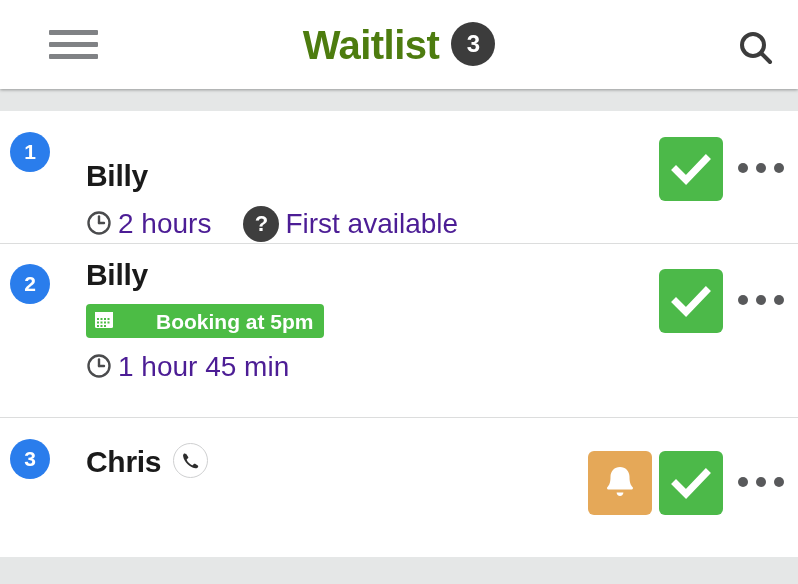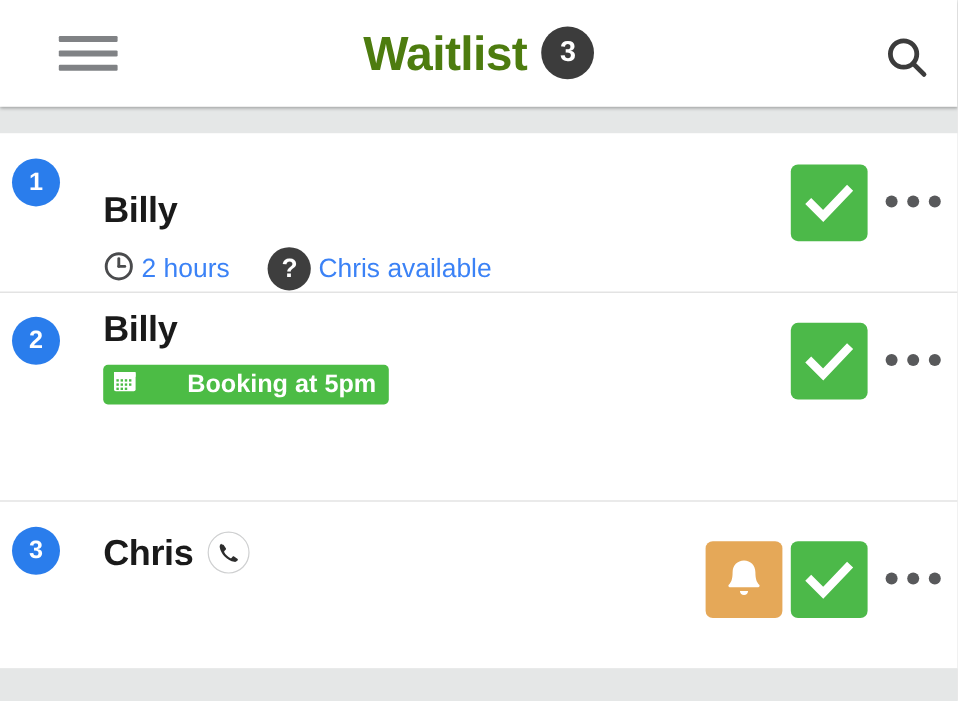--- a/index.html
+++ b/index.html
@@ -162,22 +162,22 @@
     white-space: nowrap;
     line-height: 1;
     margin-top: 15px;
   }
   .meta-item {
     display: inline-block;
     vertical-align: middle;
     white-space: nowrap;
   }
   .meta-text {
-    font-size: 22px;
-    color: #3b82f6;
+    font-size: 28px;
+    color: #4c1d95;
     vertical-align: middle;
     margin-left: 6px;
   }
   .clock-icon, .q-icon, .avatar {
     display: inline-block;
     vertical-align: middle;
   }
   .q-icon {
     width: 36px;
     height: 36px;
@@ -319,21 +319,21 @@
         <div class="meta-line">
           <span class="meta-item">
             <span class="clock-icon">
               <svg width="26" height="26" viewBox="0 0 26 26">
                 <circle cx="13" cy="13" r="10.5" fill="none" stroke="#4a4b4d" stroke-width="2.4"></circle>
                 <line x1="13" y1="13" x2="13" y2="6.5" stroke="#4a4b4d" stroke-width="2.4" stroke-linecap="round"></line>
                 <line x1="13" y1="13" x2="18" y2="13" stroke="#4a4b4d" stroke-width="2.4" stroke-linecap="round"></line>
               </svg>
             </span><span class="meta-text">2 hours</span>
           </span><span class="gap"></span><span class="meta-item">
-            <span class="q-icon">?</span><span class="meta-text">Chris available</span>
+            <span class="q-icon">?</span><span class="meta-text">First available</span>
           </span>
         </div>
       </div>
       <div class="actions">
         <div class="act-btn act-green" style="right:75px; top:26px;">
           <svg width="64" height="64" viewBox="0 0 64 64">
             <polyline points="17,33 27,43 47,22" fill="none" stroke="#ffffff" stroke-width="7" stroke-linecap="square" stroke-linejoin="miter"></polyline>
           </svg>
         </div>
         <div class="dots" style="right:14px; top:52px;">
@@ -362,20 +362,31 @@
               <rect x="3" y="12.5" width="2" height="2" fill="#4cbc45"></rect>
               <rect x="6.5" y="12.5" width="2" height="2" fill="#4cbc45"></rect>
               <rect x="10" y="12.5" width="2" height="2" fill="#4cbc45"></rect>
               <rect x="13.5" y="12.5" width="2" height="2" fill="#4cbc45"></rect>
               <rect x="3" y="16" width="2" height="2" fill="#4cbc45"></rect>
               <rect x="6.5" y="16" width="2" height="2" fill="#4cbc45"></rect>
               <rect x="10" y="16" width="2" height="2" fill="#4cbc45"></rect>
             </svg>
           </span><span class="badge-text">Booking at 5pm</span>
         </div>
+        <div class="meta-line">
+          <span class="meta-item">
+            <span class="clock-icon">
+              <svg width="26" height="26" viewBox="0 0 26 26">
+                <circle cx="13" cy="13" r="10.5" fill="none" stroke="#4a4b4d" stroke-width="2.4"></circle>
+                <line x1="13" y1="13" x2="13" y2="6.5" stroke="#4a4b4d" stroke-width="2.4" stroke-linecap="round"></line>
+                <line x1="13" y1="13" x2="18" y2="13" stroke="#4a4b4d" stroke-width="2.4" stroke-linecap="round"></line>
+              </svg>
+            </span><span class="meta-text">1 hour 45 min</span>
+          </span>
+        </div>
       </div>
       <div class="actions">
         <div class="act-btn act-green" style="right:75px; top:25px;">
           <svg width="64" height="64" viewBox="0 0 64 64">
             <polyline points="17,33 27,43 47,22" fill="none" stroke="#ffffff" stroke-width="7" stroke-linecap="square" stroke-linejoin="miter"></polyline>
           </svg>
         </div>
         <div class="dots" style="right:14px; top:51px;">
           <b></b>
           <b></b>

